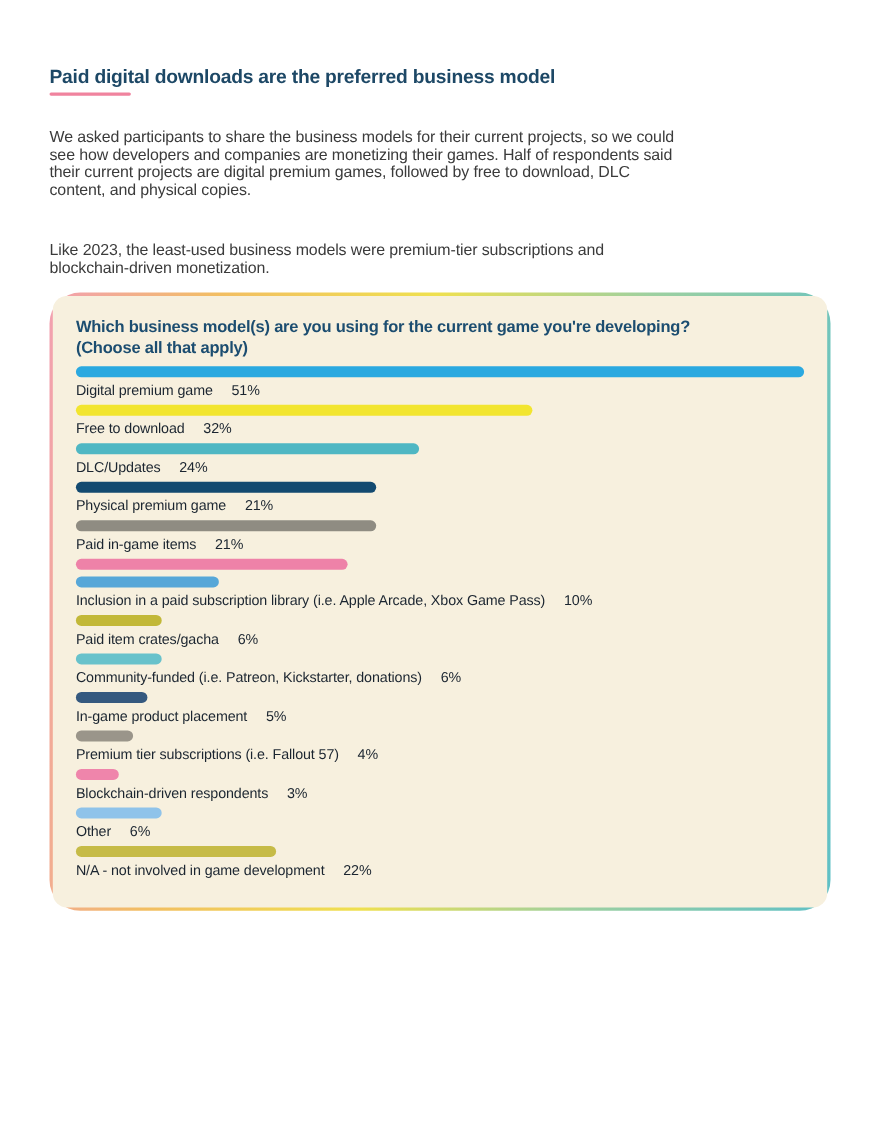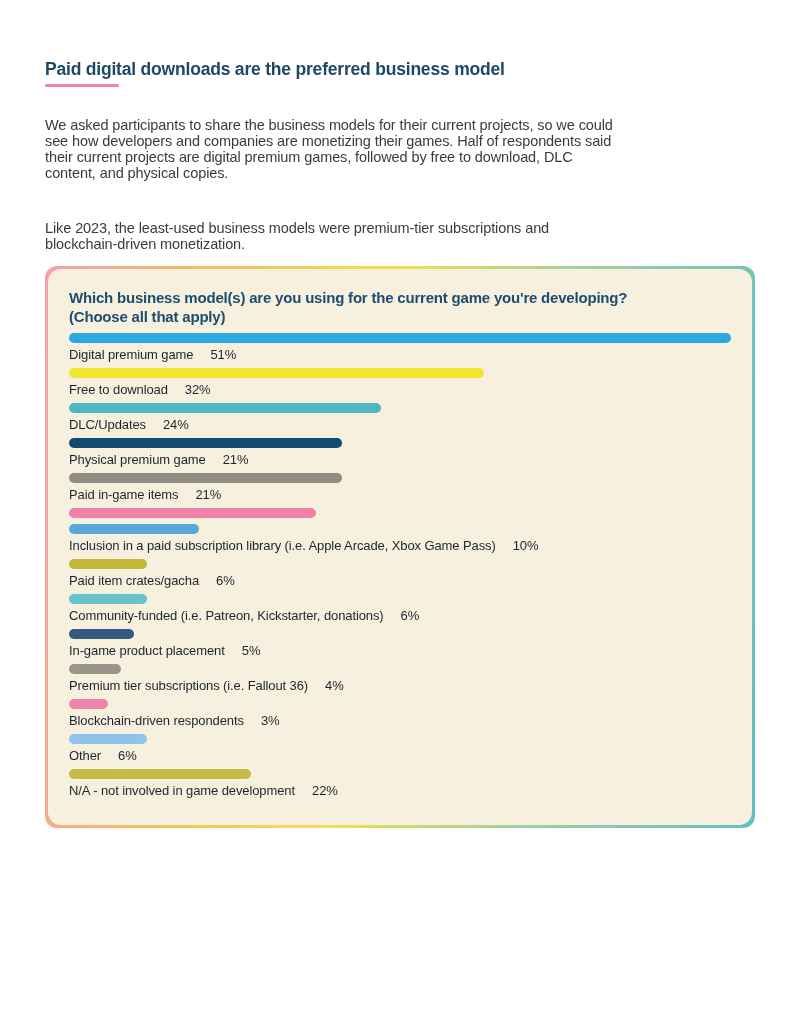--- a/index.html
+++ b/index.html
@@ -23,21 +23,21 @@
   .body-par{
     position:absolute;left:45px;width:575px;
     font-size:14.5px;line-height:16px;color:#3B3B3B;
     letter-spacing:-0.1px;
   }
   .par1{top:102px;}
   .par2{top:205px;}
   
   .card-border{
     position:absolute;left:45px;top:266px;width:710px;height:562px;
-    border-radius:12px;
+    border-radius:28px;
     background:linear-gradient(97deg,#F2A0B1 0%,#F2BE62 20%,#EFE04F 45%,#9ED0A0 70%,#5FC0C6 100%);
     box-sizing:border-box;
     padding:3px;
   }
   .card{
     width:100%;height:100%;
     background:#F7F0DE;
     border-radius:13px;
     box-sizing:border-box;
     padding:19px 21px 0 21px;
@@ -140,21 +140,21 @@
           <div class="bar-row">
             <div class="bar" style="width: 11.76%; background: rgb(104, 194, 203);"></div>
             <div class="bar-label"><span class="cat">Community-funded (i.e. Patreon, Kickstarter, donations)</span><span class="pct">6%</span></div>
           </div>
           <div class="bar-row">
             <div class="bar" style="width: 9.8%; background: rgb(53, 89, 127);"></div>
             <div class="bar-label"><span class="cat">In-game product placement</span><span class="pct">5%</span></div>
           </div>
           <div class="bar-row">
             <div class="bar" style="width: 7.84%; background: rgb(154, 149, 138);"></div>
-            <div class="bar-label"><span class="cat">Premium tier subscriptions (i.e. Fallout 36)</span><span class="pct">4%</span></div>
+            <div class="bar-label"><span class="cat">Premium tier subscriptions (i.e. Fallout 57)</span><span class="pct">4%</span></div>
           </div>
           <div class="bar-row">
             <div class="bar" style="width: 5.88%; background: rgb(239, 133, 171);"></div>
             <div class="bar-label"><span class="cat">Blockchain-driven respondents</span><span class="pct">3%</span></div>
           </div>
           <div class="bar-row">
             <div class="bar" style="width: 11.76%; background: rgb(143, 195, 234);"></div>
             <div class="bar-label"><span class="cat">Other</span><span class="pct">6%</span></div>
           </div>
           <div class="bar-row">

